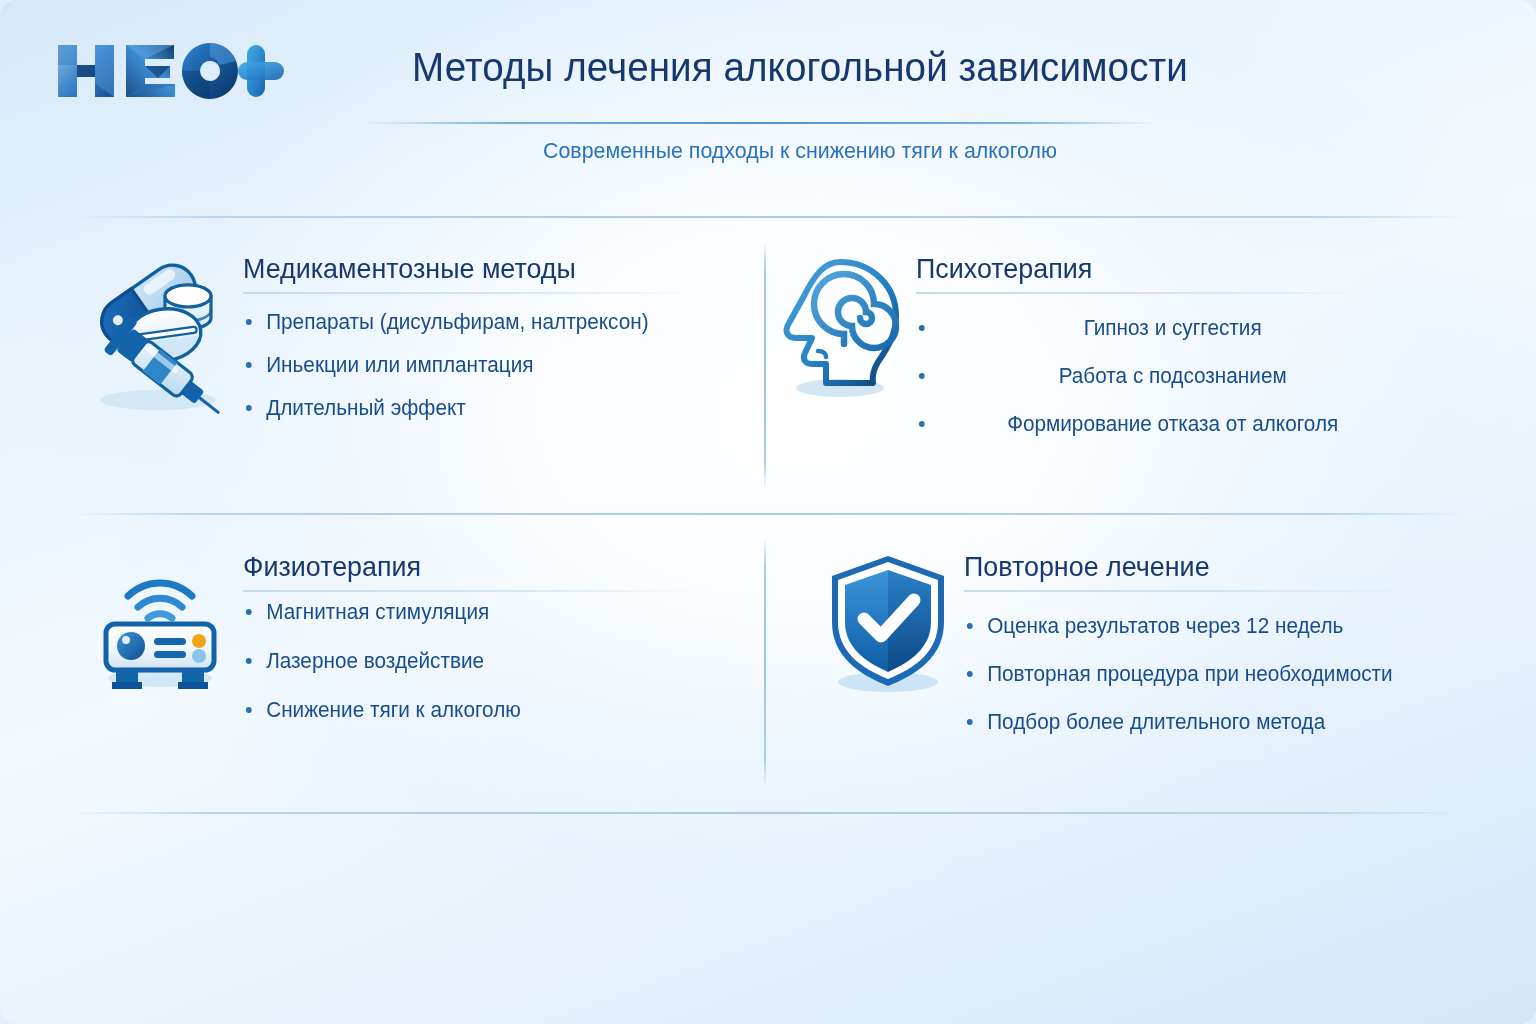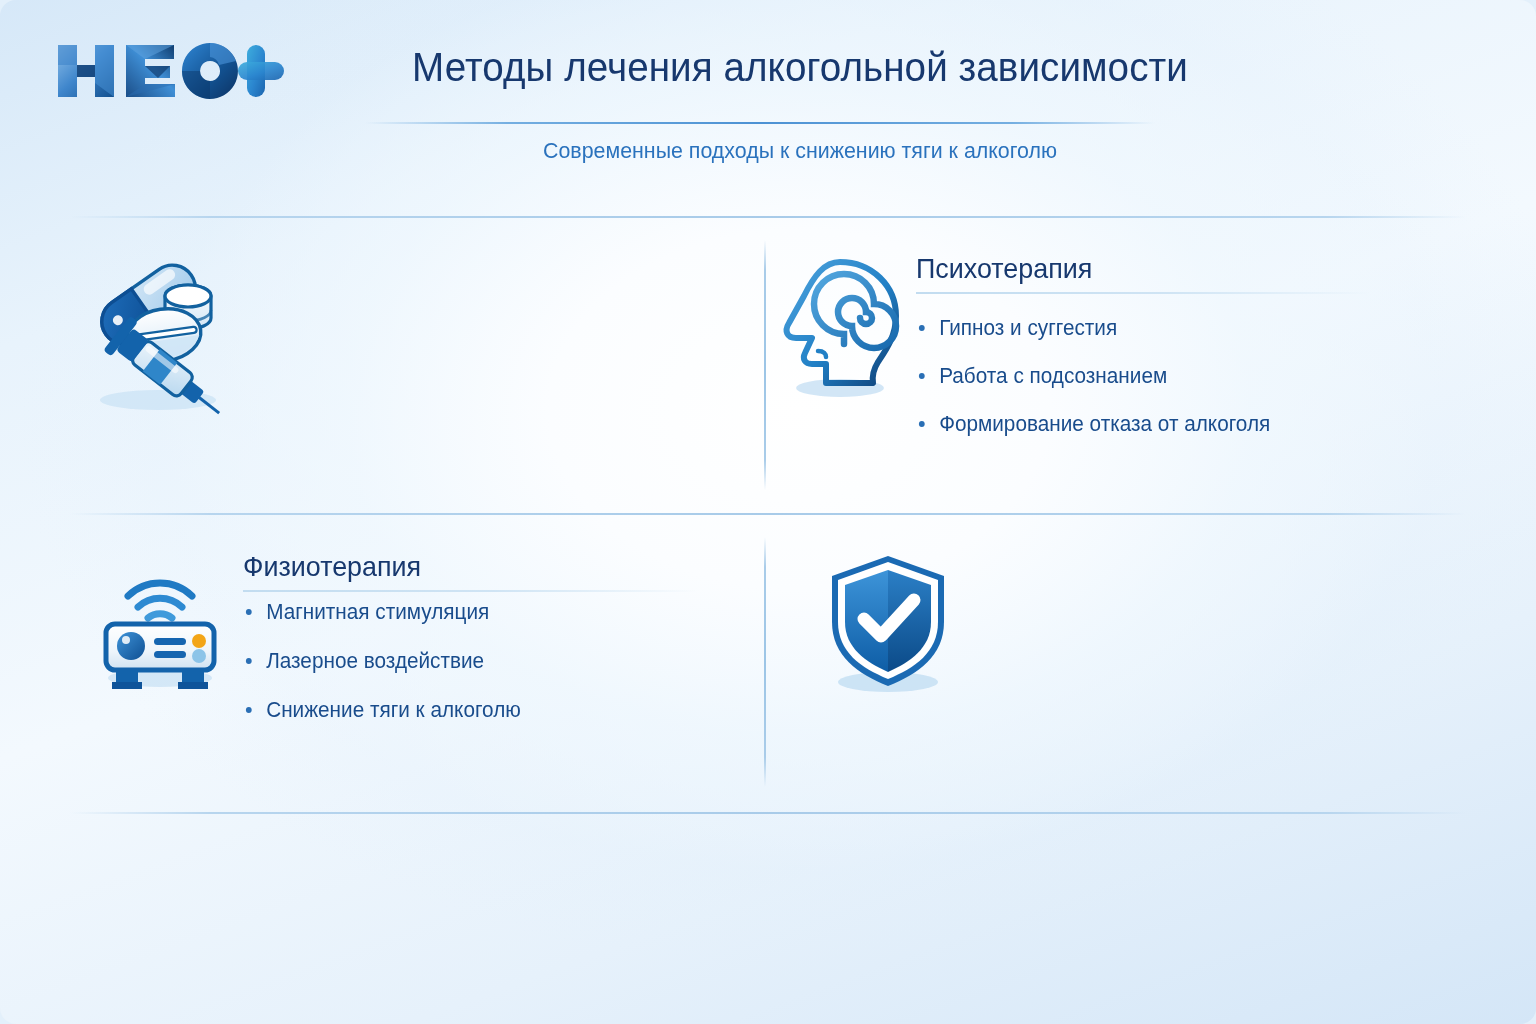--- a/index.html
+++ b/index.html
@@ -83,21 +83,21 @@
     font-family:"Liberation Sans Narrow","Liberation Sans",sans-serif;
     transform:scaleX(0.965);transform-origin:left center;
     white-space:nowrap;line-height:1.15;
   }
   ul.bullets li:last-child{margin-bottom:0;}
   ul.bullets li::before{
     content:"";position:absolute;left:3px;top:9px;
     width:6px;height:6px;border-radius:50%;background:#2a6fb5;
   }
   .card.c1 ul.bullets li{margin-bottom:18px;}
-  .card.c2 ul.bullets{margin-top:22px;}
+  .card.c2 ul.bullets{margin-top:22px;text-align:center;}
   .card.c2 ul.bullets li{margin-bottom:23px;}
   .card.c3 ul.bullets{margin-top:8px;}
   .card.c3 ul.bullets li{margin-bottom:24px;}
   .card.c4 ul.bullets{margin-top:22px;}
   .card.c4 ul.bullets li{margin-bottom:23px;}
 </style>
 </head>
 <body>
 
 <div id="stage">
@@ -203,20 +203,29 @@
           <line x1="121" y1="118" x2="148" y2="118" stroke="#1363ab" stroke-width="3"></line>
           <rect x="104" y="110" width="19" height="16" rx="3" fill="#1363ab"></rect>
           <rect x="46" y="104" width="60" height="28" rx="6" fill="url(#syrG)" stroke="#12619f" stroke-width="3.2"></rect>
           <rect x="62" y="104" width="22" height="28" fill="#2f86c9"></rect>
           <rect x="28" y="104" width="20" height="28" rx="4" fill="#1363ab"></rect>
           <rect x="18" y="96" width="10" height="44" rx="4" fill="#1363ab"></rect>
           <rect x="50" y="108" width="40" height="6" rx="3" fill="#ffffff" opacity=".55"></rect>
         </g>
       </svg>
     </div>
+    <div class="body">
+      <div class="card-title">Медикаментозные методы</div>
+      <div class="card-rule"></div>
+      <ul class="bullets">
+        <li>Препараты (дисульфирам, налтрексон)</li>
+        <li>Иньекции или имплантация</li>
+        <li>Длительный эффект</li>
+      </ul>
+    </div>
   </div>
 
   <div class="card c2">
     <div class="icon-wrap narrow">
       <svg width="132" height="160" viewBox="0 0 132 160">
         <defs>
           <linearGradient id="headG" x1="0" y1="0" x2="1" y2="1">
             <stop offset="0%" stop-color="#4ea3dd"></stop>
               <stop offset="55%" stop-color="#2180c6"></stop>
               <stop offset="100%" stop-color="#0f3f75"></stop>
@@ -328,15 +337,24 @@
 
         <path d="M66 6 L122 26 V72 C122 106 96 124 66 136 C36 124 10 106 10 72 V26 Z" fill="#1b6ab3"></path>
         <path d="M66 12 L116 30 V72 C116 102 93 118 66 129 C39 118 16 102 16 72 V30 Z" fill="#ffffff"></path>
 
         <path d="M66 20 L109 35 V72 C109 98 88 112 66 122 V20 Z" fill="url(#shR)"></path>
         <path d="M66 20 L23 35 V72 C23 98 44 112 66 122 V20 Z" fill="url(#shL)"></path>
 
         <path d="M42 69 L59 86 L92 50" fill="none" stroke="#ffffff" stroke-width="13" stroke-linecap="round" stroke-linejoin="round"></path>
       </svg>
     </div>
+    <div class="body">
+      <div class="card-title">Повторное лечение</div>
+      <div class="card-rule"></div>
+      <ul class="bullets">
+        <li>Оценка результатов через 12 недель</li>
+        <li>Повторная процедура при необходимости</li>
+        <li>Подбор более длительного метода</li>
+      </ul>
+    </div>
   </div>
 
 </div>
 
 </body></html>

